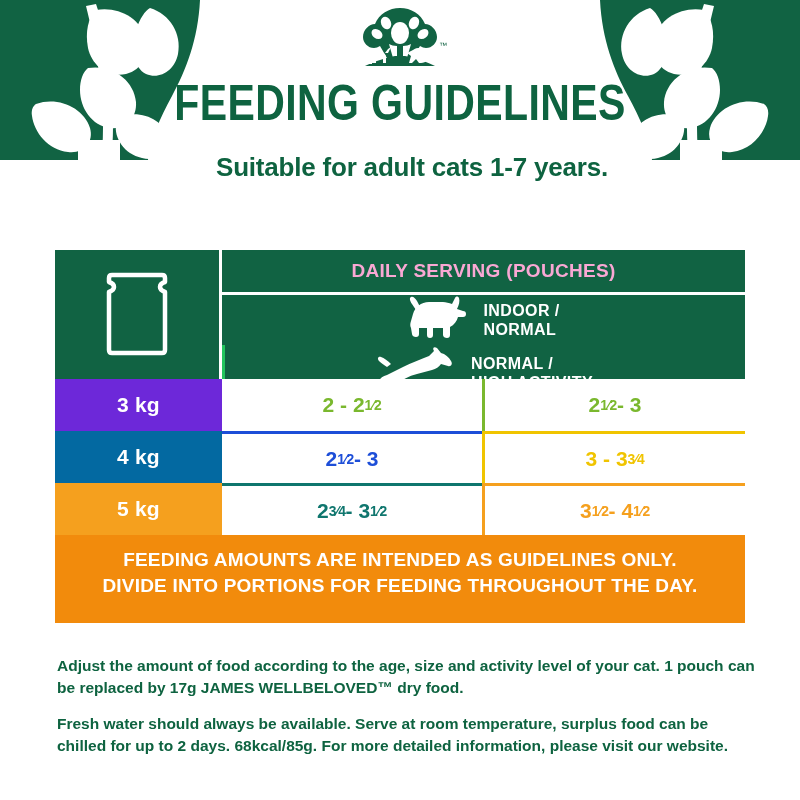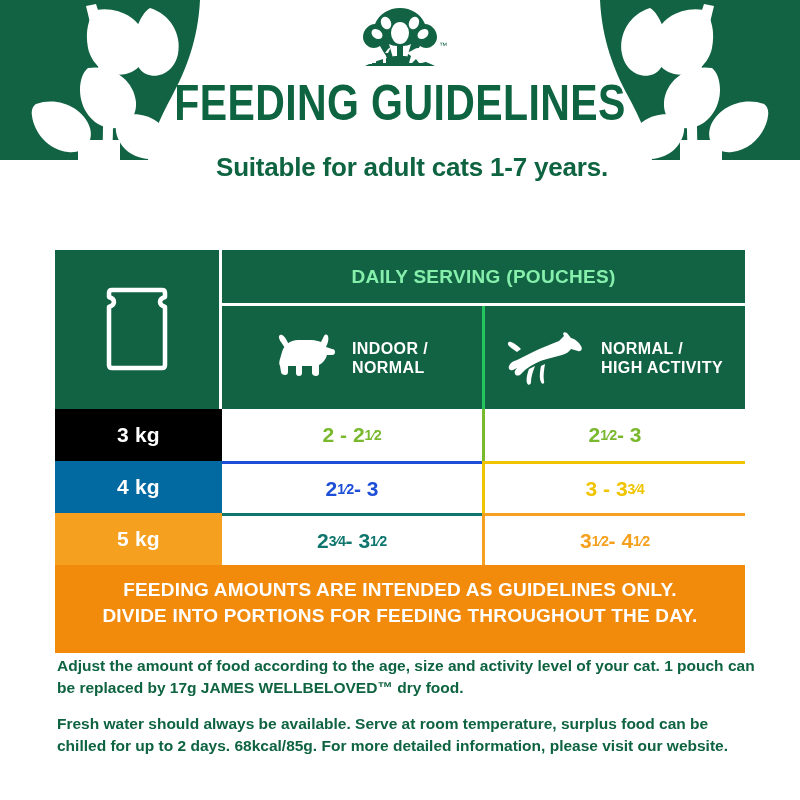--- a/index.html
+++ b/index.html
@@ -48,29 +48,29 @@
   .thead { display:flex; background:#116343; }
   .th-pouch {
     width:167px; flex:0 0 167px;
     border-right:3px solid #ffffff;
     display:flex; align-items:center; justify-content:center;
     padding:14px 0 16px;
   }
   .th-pouch svg { display:block; }
   .th-right { flex:1; display:flex; flex-direction:column; }
   .th-daily {
-    height:56px;
-    display:flex; align-items:center; justify-content:center;
-    color:#86efac;
+    height:45px;
+    display:flex; align-items:center; justify-content:center;
+    color:#f9a8d4;
     font-size:19px;
     font-weight:bold;
     letter-spacing:0.3px;
     border-bottom:3px solid #ffffff;
   }
-  .th-subrow { display:flex; height:103px; }
+  .th-subrow { display:flex; height:84px;flex-direction:column; }
   .th-cell {
     flex:1;
     display:flex; align-items:center; justify-content:center;
     gap:14px;
     color:#ffffff;
   }
   .th-cell.divider { border-left:3px solid #22c55e; }
   .th-cell .label {
     font-size:16px;
     font-weight:bold;
@@ -208,21 +208,21 @@
             <span>NORMAL /</span><br>
             <span>HIGH ACTIVITY</span>
           </div>
         </div>
       </div>
     </div>
   </div>
 
   <div id="rows">
       <div class="trow">
-        <div class="td-weight" style="background: #000000;">3 kg</div>
+        <div class="td-weight" style="background: #6d28d9;">3 kg</div>
         <div class="td-val" style="color: rgb(122, 184, 46);">2 - 2<span class="frac">1⁄2</span></div>
         <div class="td-val divider" style="color: rgb(122, 184, 46);">2<span class="frac">1⁄2</span> - 3</div>
       </div>
       <div class="trow">
         <div class="td-weight" style="background: #0369a1;">4 kg</div>
         <div class="td-val" style="color: #1d4ed8;">2<span class="frac">1⁄2</span> - 3</div>
         <div class="td-val divider" style="color: rgb(240, 196, 0);">3 - 3<span class="frac">3⁄4</span></div>
       </div>
       <div class="trow">
         <div class="td-weight" style="background: rgb(245, 160, 30);">5 kg</div>

